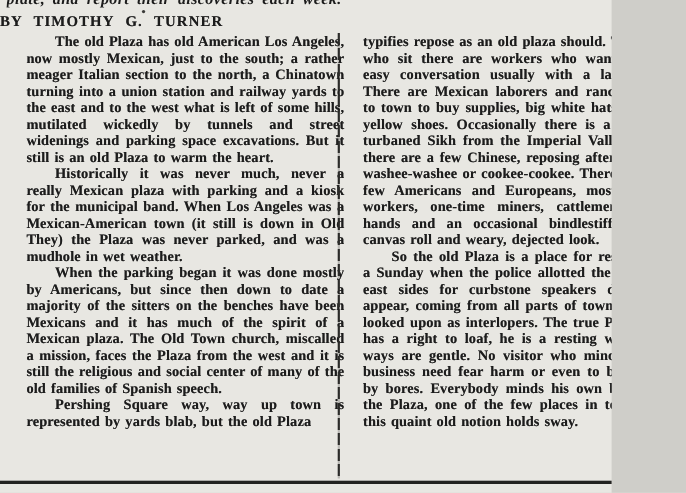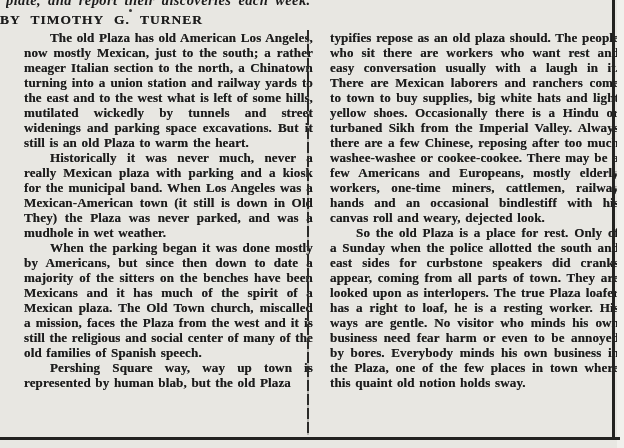--- a/index.html
+++ b/index.html
@@ -3,21 +3,21 @@
 <meta charset="utf-8">
 <style>
   html, body { margin: 0; padding: 0; }
   body {
     width: 624px; height: 448px;
     background: #cfcec9;
     font-family: "Liberation Serif", serif;
   }
   .page {
     position: relative;
-    width: 624px; height: 448px;
+    width: 556px; height: 448px;
     background: #e8e7e2;
     color: #1c1c1c;
     overflow: hidden;
   }
   
   .top-clip {
     position: absolute; top: 0; left: 6px;
     width: 400px; height: 9px;
     overflow: hidden;
   }
@@ -87,21 +87,21 @@
   </div>
 
   <div class="speck"></div>
 
   <div class="byline">BY TIMOTHY G. TURNER</div>
 
   <div class="col col-left">
     <p class="indent">The old Plaza has old American Los Angeles, now mostly Mexican, just to the south; a rather meager Italian section to the north, a Chinatown turning into a union station and railway yards to the east and to the west what is left of some hills, mutilated wickedly by tunnels and street widenings and parking space excavations. But it still is an old Plaza to warm the heart.</p>
     <p class="indent">Historically it was never much, never a really Mexican plaza with parking and a kiosk for the municipal band. When Los Angeles was a Mexican-American town (it still is down in Old They) the Plaza was never parked, and was a mudhole in wet weather.</p>
     <p class="indent">When the parking began it was done mostly by Americans, but since then down to date a majority of the sitters on the benches have been Mexicans and it has much of the spirit of a Mexican plaza. The Old Town church, miscalled a mission, faces the Plaza from the west and it is still the religious and social center of many of the old families of Spanish speech.</p>
-    <p class="indent">Pershing Square way, way up town is represented by human blab, but the old Plaza</p>
+    <p class="indent">Pershing Square way, way up town is represented by yards blab, but the old Plaza</p>
   </div>
 
   <div class="divider"></div>
 
   <div class="col col-right">
     <p>typifies repose as an old plaza should. The people who sit there are workers who want rest and easy conversation usually with a laugh in it. There are Mexican laborers and ranchers come to town to buy supplies, big white hats and light yellow shoes. Occasionally there is a Hindu or turbaned Sikh from the Imperial Valley. Always there are a few Chinese, reposing after too much washee-washee or cookee-cookee. There may be a few Americans and Europeans, mostly elderly workers, one-time miners, cattlemen, railway hands and an occasional bindlestiff with his canvas roll and weary, dejected look.</p>
     <p class="indent">So the old Plaza is a place for rest. Only of a Sunday when the police allotted the south and east sides for curbstone speakers did cranks appear, coming from all parts of town. They are looked upon as interlopers. The true Plaza loafer has a right to loaf, he is a resting worker. His ways are gentle. No visitor who minds his own business need fear harm or even to be annoyed by bores. Everybody minds his own business in the Plaza, one of the few places in town where this quaint old notion holds sway.</p>
   </div>
 
   <div class="right-rule"></div>

